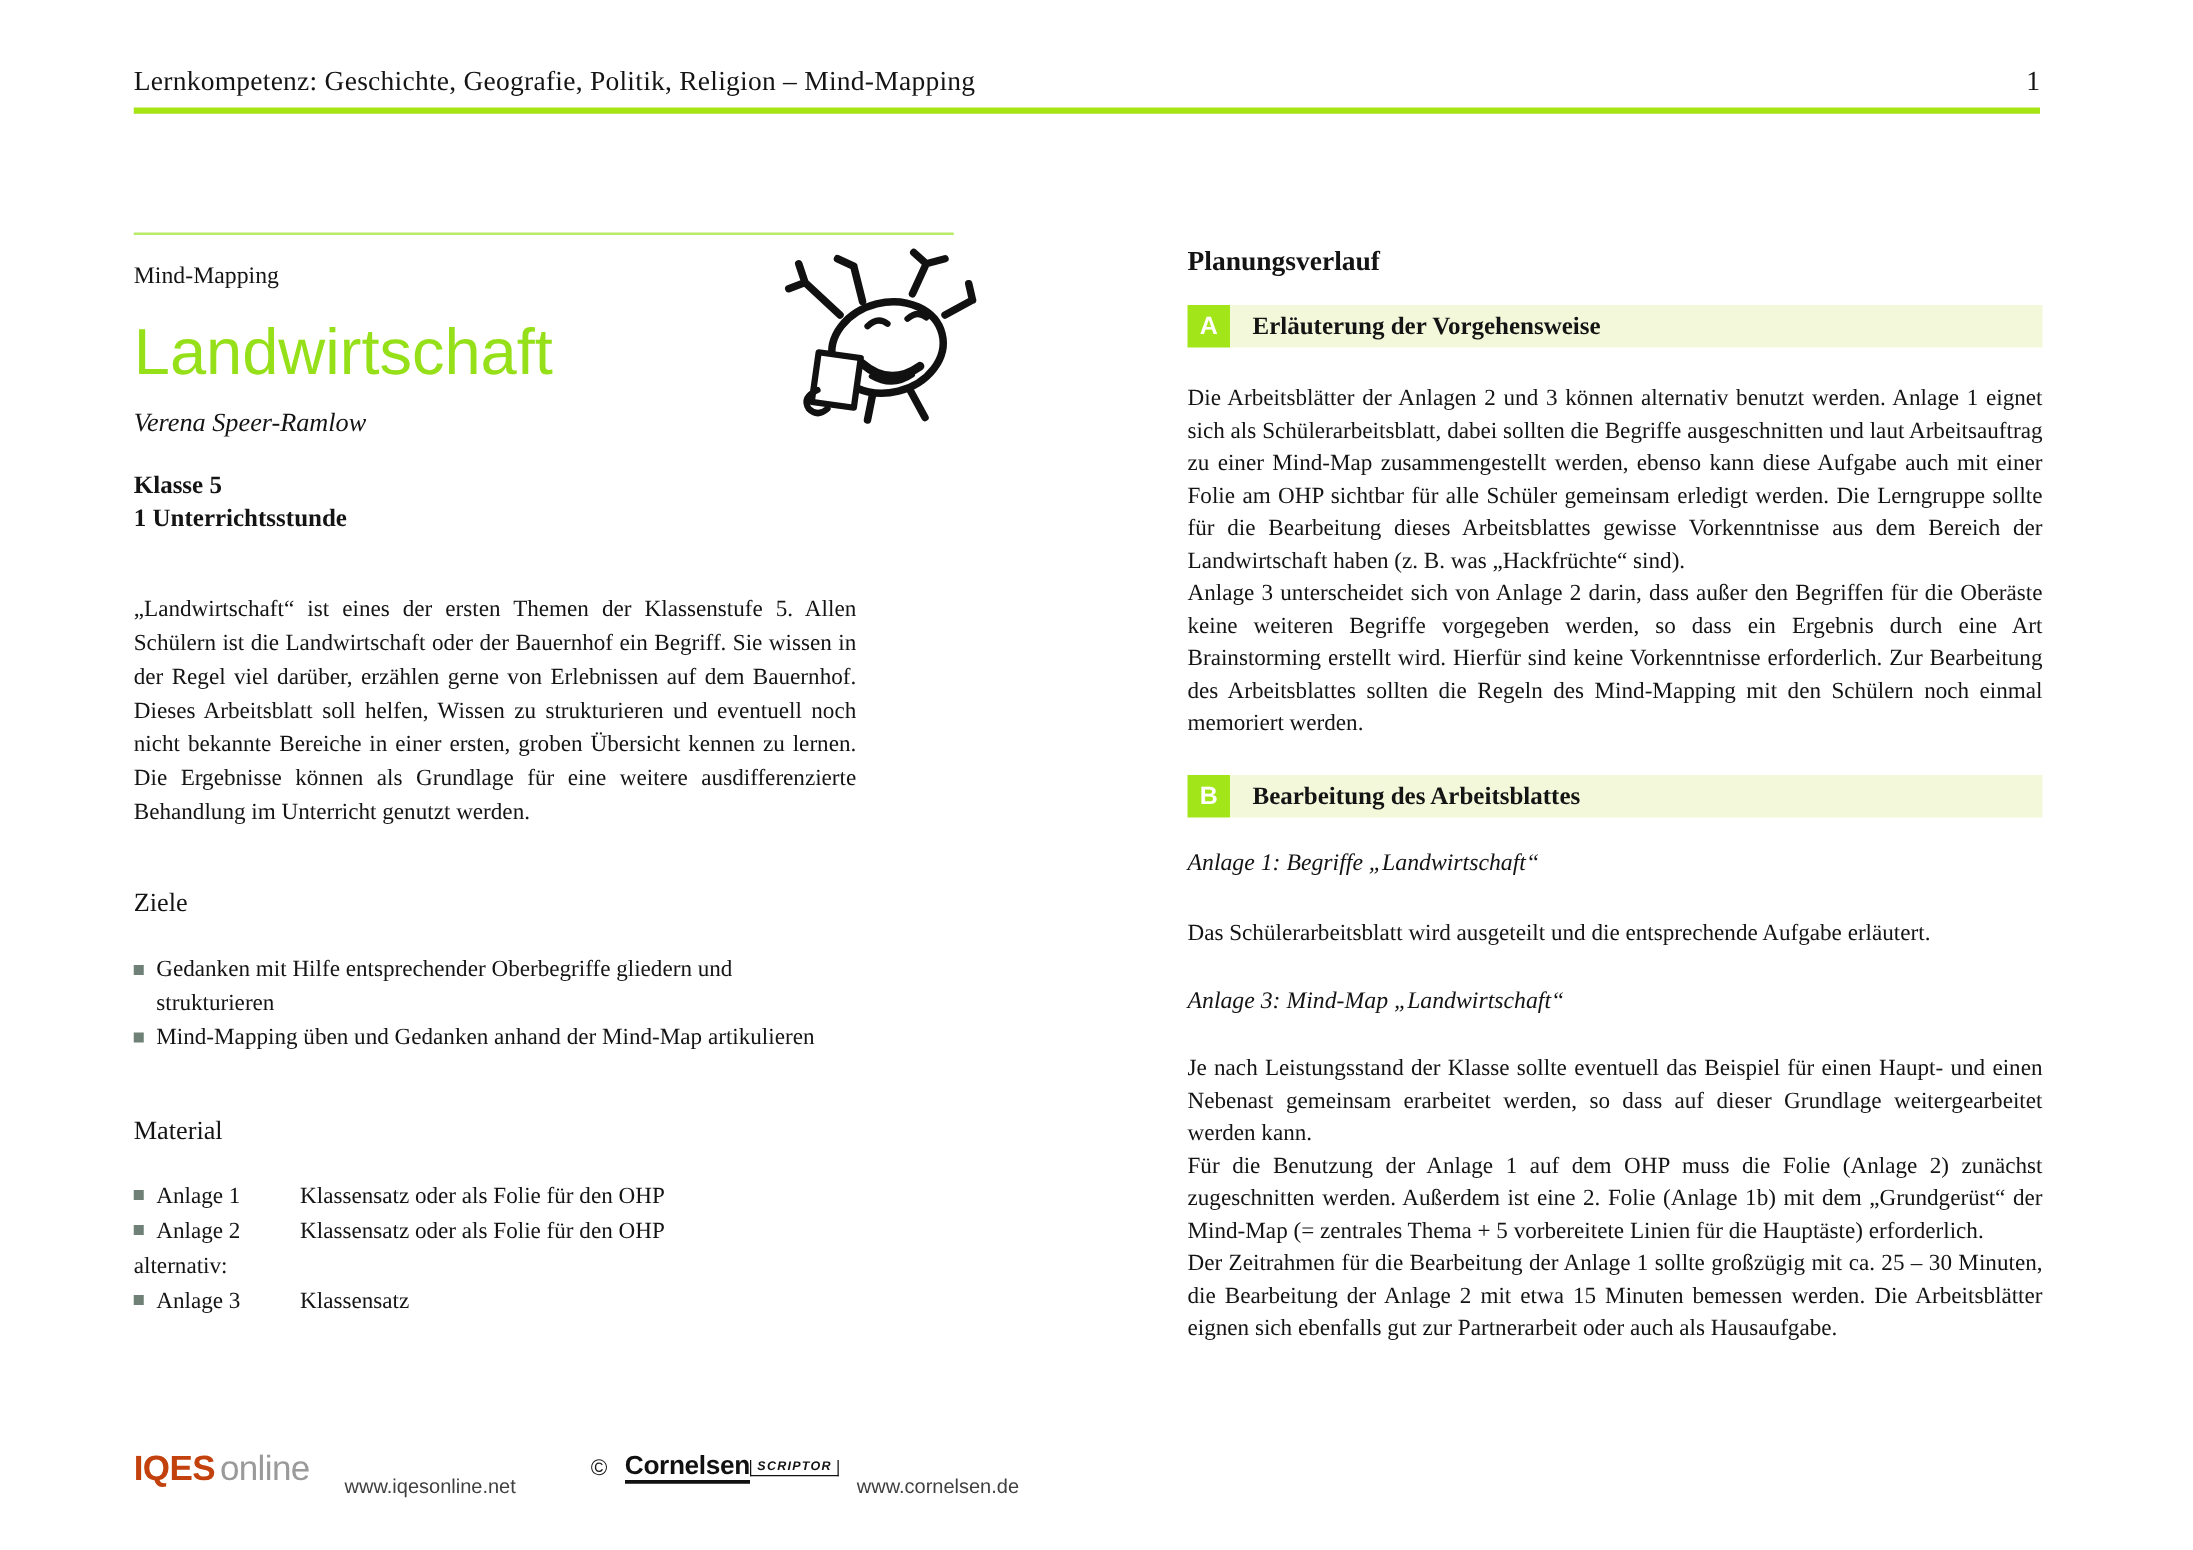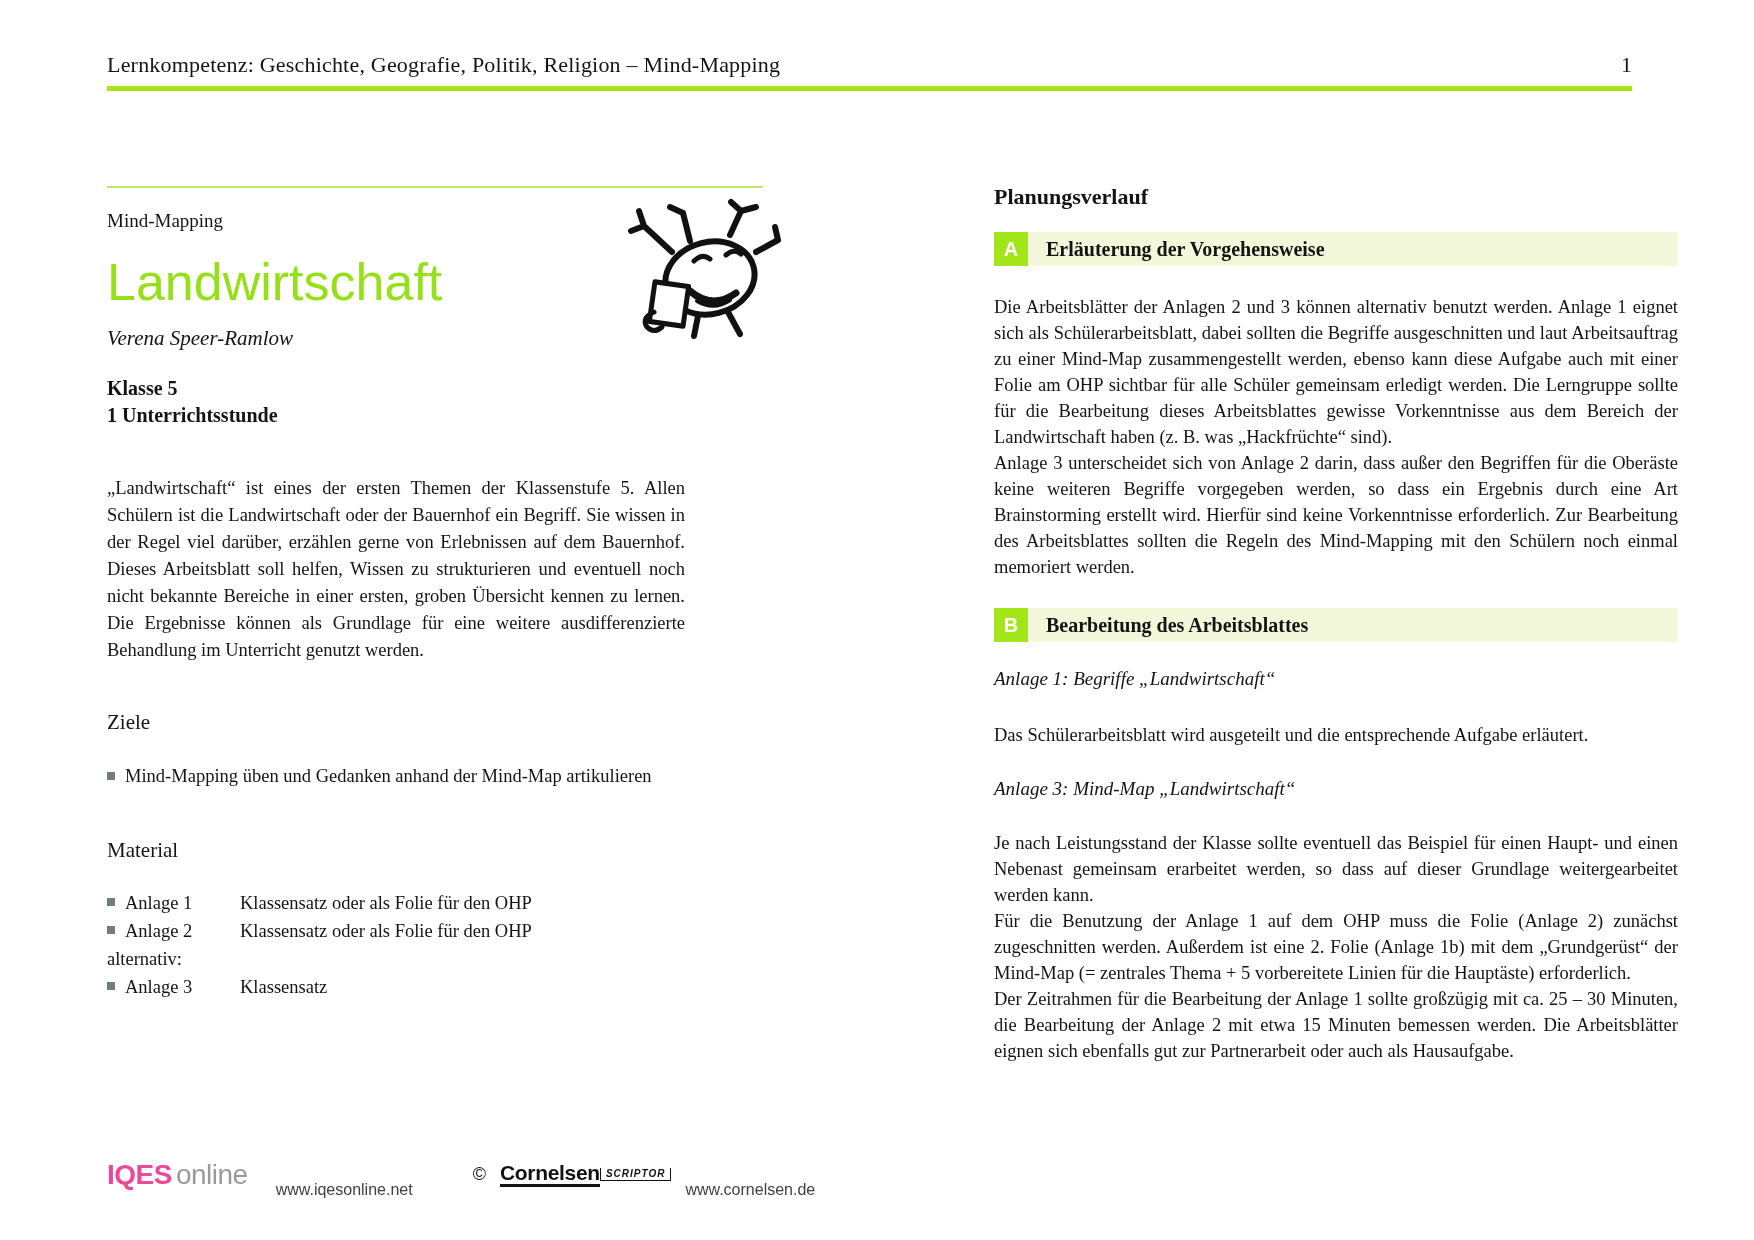--- a/index.html
+++ b/index.html
@@ -34,39 +34,39 @@
   .mat-gut   { flex:0 0 18px; }
   .mat-row.bulleted .mat-gut::before { content:""; display:block; width:8px; height:8px; background:#6f8076; margin-top:9px; }
   .mat-label { flex:0 0 115px; }
   .mat-desc  { flex:1; }
   .mat-row.plain .mat-label { flex:0 0 auto; }
 
   
   .doodle { position:absolute; left:608px; top:198px; }
 
   
-  .col-right { position:absolute; left:950px; top:184px; width:684px;margin-left:44px; }
+  .col-right { position:absolute; left:950px; top:196px; width:684px; }
   .plan-head { font-weight:bold; font-size:22px; }
   .banner { display:flex; height:34px; margin-top:22px; }
   .banner-b { margin-top:28px; }
   .badge  { flex:0 0 34px; background:#a2e518; color:#ffffff; display:flex; align-items:center; justify-content:center;
             font-family:"Liberation Sans","DejaVu Sans",sans-serif; font-weight:bold; font-size:20px; }
   .banner-label { flex:1; background:#f4f8da; display:flex; align-items:center; padding-left:18px;
             font-weight:bold; font-size:20px;text-align:right; }
   .body-p { font-size:18.5px; line-height:26px; text-align:justify; }
   .p-first { margin-top:28px; }
   .ital-sub { margin-top:26px; margin-bottom:0; font-style:italic; font-size:19px; }
   .gap-32 { margin-top:32px; }
   .gap-30 { margin-top:30px; }
 
   
   .footer { position:absolute; left:107px; top:1150px; display:flex; align-items:center;
             font-family:"Liberation Sans","DejaVu Sans",sans-serif; }
   .iqes      { font-size:28px; letter-spacing:-.5px; }
-  .iqes-a    { font-weight:bold; color:#ec4899; }
+  .iqes-a    { font-weight:bold; color:#c2410c; }
   .iqes-b    { color:#9a9a9a; margin-left:4px; }
   .f-url     { font-size:16px; color:#404040;margin-top:31px; }
   .url-1     { margin-left:28px; }
   .copy      { margin-left:60px; font-size:18px; color:#1a1a1a; }
   .cornelsen-logo { margin-left:14px; display:inline-flex; flex-direction:row; align-items:center; }
   .corn-word { font-weight:bold; font-size:21px; color:#111; border-bottom:3px solid #111; line-height:22px; letter-spacing:-.3px; }
   .corn-sub  { font-weight:bold; font-style:italic; font-size:10px; letter-spacing:1px; color:#111;
                border:1px solid #111; border-top:none; padding:0 5px; line-height:12px; }
   .url-2     { margin-left:14px; }
 </style>
@@ -83,20 +83,24 @@
   <h1 class="doc-title">Landwirtschaft</h1>
   <div class="author">Verena Speer-Ramlow</div>
   <div class="meta">
     <div>Klasse 5</div>
     <div>1 Unterrichtsstunde</div>
   </div>
   <p class="intro">„Landwirtschaft“ ist eines der ersten Themen der Klassenstufe 5. Allen Schülern ist die Landwirtschaft oder der Bauernhof ein Begriff. Sie wissen in der Regel viel darüber, erzählen gerne von Erlebnissen auf dem Bauernhof. Dieses Arbeitsblatt soll helfen, Wissen zu strukturieren und eventuell noch nicht bekannte Bereiche in einer ersten, groben Übersicht kennen zu lernen. Die Ergebnisse können als Grundlage für eine weitere ausdifferenzierte Behandlung im Unterricht genutzt werden.</p>
 
   <h3 class="subhead goals-head">Ziele</h3>
   <ul class="goals-list">
+    <li class="goal-item">
+      <span class="sq-bullet"></span>
+      <span>Gedanken mit Hilfe entsprechender Oberbegriffe gliedern und strukturieren</span>
+    </li>
     <li class="goal-item">
       <span class="sq-bullet"></span>
       <span>Mind-Mapping üben und Gedanken anhand der Mind-Map artikulieren</span>
     </li>
   </ul>
 
   <h3 class="subhead material-head">Material</h3>
   <div class="material-list">
     <div class="mat-row bulleted">
       <span class="mat-gut"></span>

